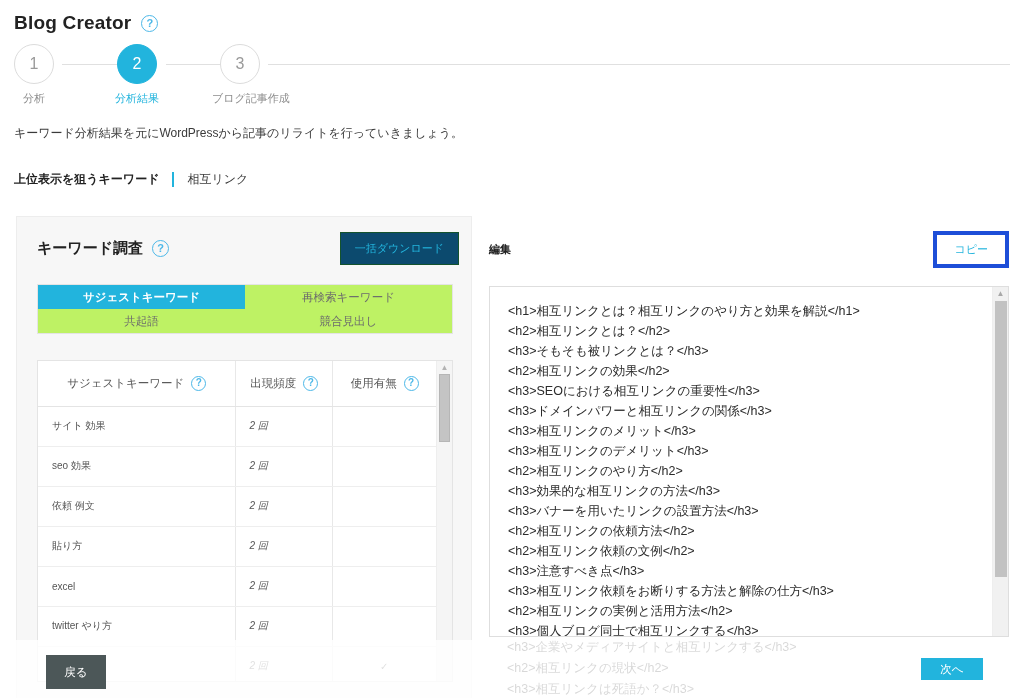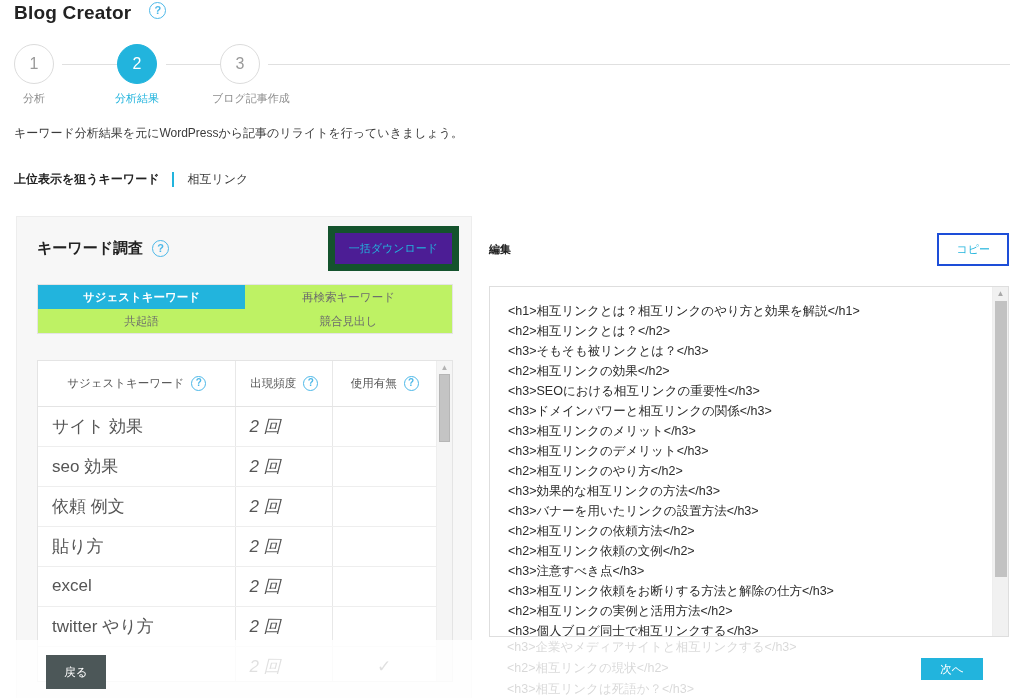--- a/index.html
+++ b/index.html
@@ -19,24 +19,24 @@
     position: relative;
     width: 1024px;
     height: 698px;
     background: #ffffff;
   }
 
   
   .page-header {
     position: absolute;
     left: 14px;
-    top: 2px;
-    display: flex;
-    align-items: flex-start;
-    gap: 18px;
+    top: 12px;
+    display: flex;
+    align-items: center;
+    gap: 10px;
   }
   .page-title {
     font-size: 19px;
     font-weight: bold;
     color: #222222;
     letter-spacing: .2px;
   }
   .help-icon {
     display: inline-flex;
     align-items: center;
@@ -156,22 +156,22 @@
     padding: 0 14px 0 20px;
   }
   .kw-card-title {
     font-size: 15px;
     font-weight: bold;
     color: #222222;
     margin-right: 9px;
   }
   .btn-outline {
     margin-left: auto;
-    border: 7px solid #14532d;
-    background: #4c1d95;
+    border: 1px solid #14532d;
+    background: #0c4a6e;
     color: #22b4dd;
     font-size: 11px;
     padding: 8px 14px;
     cursor: pointer;
     font-family: inherit;
     white-space: nowrap;
   }
 
   
   .tabs {
@@ -233,21 +233,21 @@
     background: #ffffff;
   }
   .th-inner {
     display: flex;
     align-items: center;
     justify-content: center;
     gap: 7px;
   }
   .kw-table td {
     height: 40px;
-    font-size: 17px;
+    font-size: 10px;
     color: #555555;
     padding-left: 14px;
   }
   .kw-table td.freq { padding-left: 13px; font-style: italic; }
   .kw-table td.used { text-align: center; padding-left: 0; }
   .check {
     color: #8fd7ef;
     font-size: 15px;
   }
 
@@ -292,21 +292,21 @@
     align-items: center;
     height: 34px;
   }
   .edit-title {
     font-size: 11px;
     font-weight: bold;
     color: #222222;
   }
   .btn-copy {
     margin-left: auto;
-    border: 2px solid #1d4ed8;
+    border: 4px solid #1d4ed8;
     background: #ffffff;
     color: #22b4dd;
     font-size: 11px;
     padding: 7px 17px;
     cursor: pointer;
     font-family: inherit;
   }
   .editor-box {
     position: absolute;
     left: 0;

